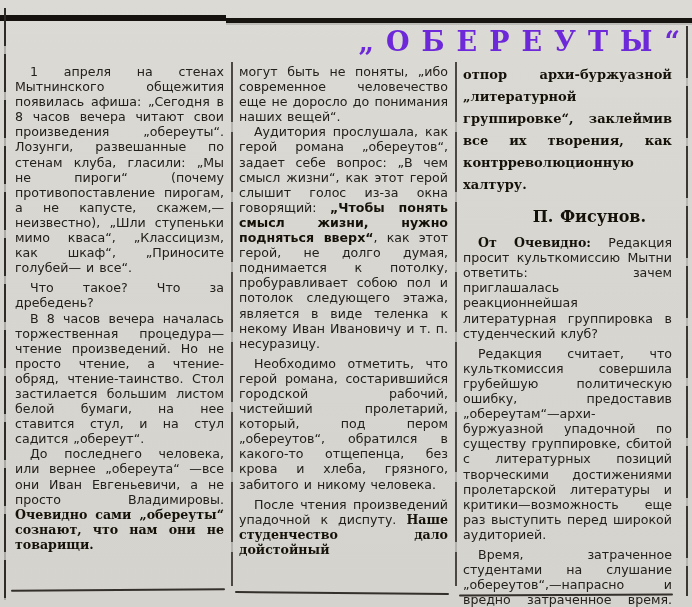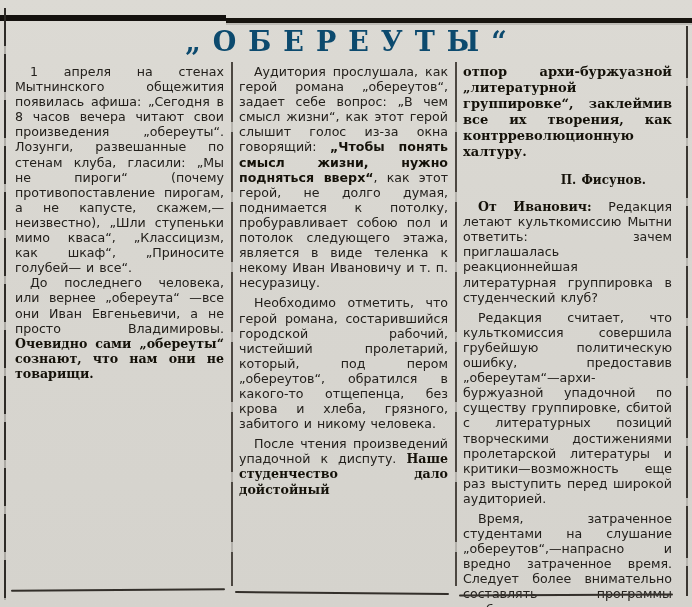--- a/index.html
+++ b/index.html
@@ -17,23 +17,23 @@
   }
   .edge-rule-right {
     position:absolute; right:4px; top:26px; width:2px; height:570px;
     background: repeating-linear-gradient(180deg,#3a3631 0 52px, rgba(58,54,49,.2) 52px 60px);
   }
   .top-rule-a { position:absolute; top:15px; left:0; width:226px; height:6px; background:#14110e; }
   .top-rule-b { position:absolute; top:18px; left:226px; right:0; height:5px; background:#17140f;
     box-shadow:0 2px 0 rgba(23,20,15,.15); }
   h1.title {
     position:absolute; top:26px; left:0; right:0; margin:0;
-    text-align:center; text-indent:12px;
+    text-align:right; text-indent:12px;
     font-family:"DejaVu Serif", serif; font-weight:bold;
-    font-size:27px; letter-spacing:12px; color:#0c4a6e;
+    font-size:27px; letter-spacing:12px; color:#6d28d9;
   }
   .columns {
     position:absolute; top:64px; left:9px; right:7px; bottom:0;
     display:flex;
   }
   .column {
     width:222px; box-sizing:border-box;
     padding:0 7px 0 6px;
     position:relative;
   }
@@ -50,53 +50,56 @@
   .column[data-col="1"] .bottom-rule { bottom:13px; transform:rotate(0.5deg); }
   .column[data-col="2"] .bottom-rule { bottom:11px; transform:rotate(-0.3deg); }
   p.para {
     margin:0; font-size:12.6px; line-height:15.1px;
     text-align:justify; word-spacing:1px;
   }
   p.para.indent { text-indent:15px; }
   p.para.gap { margin-top:5px; }
   .b { font-weight:bold; color:#141109; }
   .serif { font-family:"DejaVu Serif", serif; }
-  p.para.lede { font-size:13px; line-height:16px; word-spacing:2px; }
+  p.para.lede { font-size:13px; line-height:22px; word-spacing:2px; }
   p.para.signature {
     text-align:right; padding-right:26px; text-indent:0;
-    margin:13px 0 11px; font-size:12px;
+    margin:13px 0 11px; font-size:16px;
   }
 </style>
 </head>
 <body>
 
 <div>
   <div class="top-rule-a"></div>
   <div class="top-rule-b"></div>
   <div class="edge-rule-left"></div>
   <div class="edge-rule-right"></div>
 
   <h1 class="title">„ОБЕРЕУТЫ“</h1>
 
   <div class="columns">
     <div class="column" data-col="0">
       <p class="para indent"><span>1 апреля на стенах Мытнинского общежития появилась афиша: „Сегодня в 8 часов вечера читают свои произведения „обереуты“. Лозунги, развешанные по стенам клуба, гласили: „Мы не пироги“ (почему противопоставление пирогам, а не капусте, скажем,— неизвестно), „Шли ступеньки мимо кваса“, „Классицизм, как шкаф“, „Приносите голубей— и все“.</span></p>
+        <p class="para indent gap"><span>Что такое? Что за дребедень?</span></p>
+        <p class="para indent"><span>В 8 часов вечера началась торжественная процедура—чтение произведений. Но не просто чтение, а чтение-обряд, чтение-таинство. Стол застилается большим листом белой бумаги, на нее ставится стул, и на стул садится „обереут“.</span></p>
         <p class="para indent"><span>До последнего человека, или вернее „обереута“ —все они Иван Евгеньевичи, а не просто Владимировы. </span><span class="b serif">Очевидно сами „обереуты“ сознают, что нам они не товарищи.</span></p>
         <div class="bottom-rule"></div>
     </div>
     <div class="colrule"></div>
     <div class="column" data-col="1">
+      <p class="para"><span>могут быть не поняты, „ибо современное человечество еще не доросло до понимания наших вещей“.</span></p>
         <p class="para indent"><span>Аудитория прослушала, как герой романа „обереутов“, задает себе вопрос: „В чем смысл жизни“, как этот герой слышит голос из-за окна говорящий: </span><span class="b">„Чтобы понять смысл жизни, нужно подняться вверх“</span><span>, как этот герой, не долго думая, поднимается к потолку, пробуравливает собою пол и потолок следующего этажа, является в виде теленка к некому Иван Ивановичу и т. п. несуразицу.</span></p>
         <p class="para indent gap"><span>Необходимо отметить, что герой романа, состарившийся городской рабочий, чистейший пролетарий, который, под пером „обереутов“, обратился в какого-то отщепенца, без крова и хлеба, грязного, забитого и никому человека.</span></p>
         <p class="para indent gap"><span>После чтения произведений упадочной к диспуту. </span><span class="b serif">Наше студенчество дало дойстойный</span></p>
         <div class="bottom-rule"></div>
     </div>
     <div class="colrule"></div>
     <div class="column" data-col="2">
       <p class="para lede"><span class="b serif">отпор архи-буржуазной „литературной группировке“, заклеймив все их творения, как контрреволюционную халтуру.</span></p>
         <p class="para signature"><span class="b serif">П. Фисунов.</span></p>
-        <p class="para indent"><span class="b serif">От Иванович: </span><span>Редакция летают культкомиссию Мытни ответить: зачем приглашалась реакционнейшая литературная группировка в студенческий клуб?</span></p>
+        <p class="para indent"><span class="b serif">От Очевидно: </span><span>Редакция просит культкомиссию Мытни ответить: зачем приглашалась реакционнейшая литературная группировка в студенческий клуб?</span></p>
         <p class="para indent gap"><span>Редакция считает, что культкомиссия совершила грубейшую политическую ошибку, предоставив „обереутам“—архи-буржуазной упадочной по существу группировке, сбитой с литературных позиций творческими достижениями пролетарской литературы и критики—возможность еще раз выступить перед широкой аудиторией.</span></p>
         <p class="para indent gap"><span>Время, затраченное студентами на слушание „обереутов“,—напрасно и вредно затраченное время. Следует более внимательно составлять программы клубных вечеров и не допускать идеологически чуждые нам группировки к выступлениям в клубе пролетарского студенчества.</span></p>
         <div class="bottom-rule"></div>
     </div>
   </div>
 </div>
 
 </body></html>

